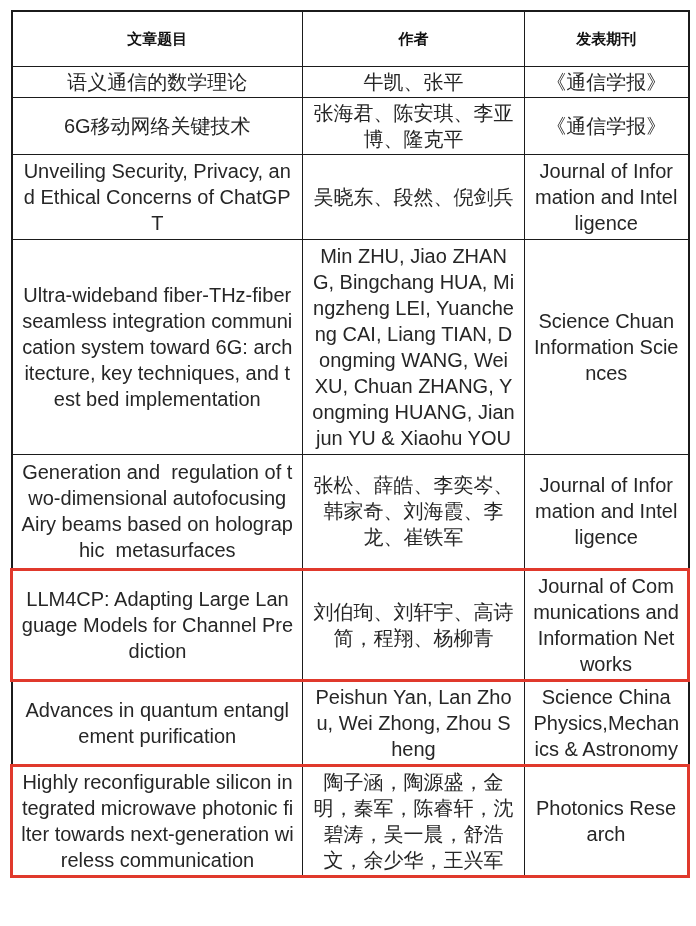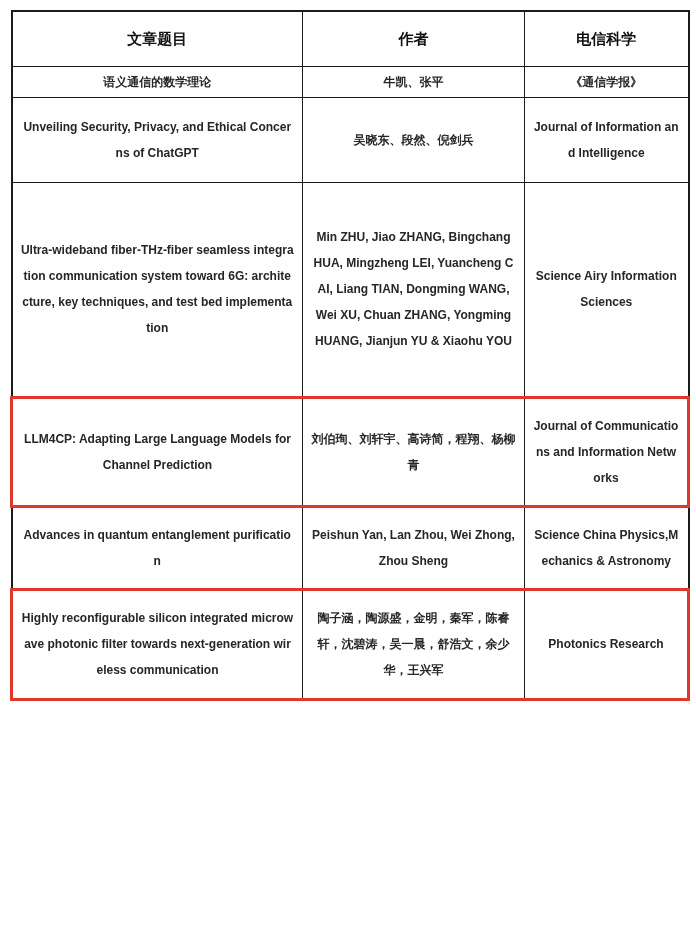--- a/index.html
+++ b/index.html
@@ -29,26 +29,25 @@
     border-collapse:collapse;
     table-layout:fixed;
     color:var(--text-color);
   }
   table.articles th,
   table.articles td{
     border:1.5px solid var(--border-color);
     text-align:center;
     vertical-align:middle;
     padding:2px 8px;
-    font-size:12px;
+    font-size:20px;
     line-height:26px;
     word-break:break-all;
     overflow-wrap:anywhere;
     white-space:pre-wrap;
-    font-weight:bold;
   }
   table.articles{
     border:2px solid var(--border-color);
   }
   table.articles th{
     font-size:15px;
     font-weight:bold;
     color:#111111;
   }
   tr.highlighted td{
@@ -69,44 +68,54 @@
   <table class="articles">
     <colgroup>
       <col style="width:291px">
       <col style="width:222px">
       <col style="width:164px">
     </colgroup>
     <thead>
       <tr style="height:55px">
         <th>文章题目</th>
         <th>作者</th>
-        <th>电信科学</th>
+        <th>发表期刊</th>
       </tr>
     </thead>
     <tbody>
     <tr style="height: 30px;">
       <td>语义通信的数学理论</td>
       <td>牛凯、张平</td>
       <td>《通信学报》</td>
     </tr>
 
+    <tr style="height: 53px;">
+      <td>6G移动网络关键技术</td>
+      <td>张海君、陈安琪、李亚博、隆克平</td>
+      <td>《通信学报》</td>
+    </tr>
 
 
     <tr style="height: 85px;">
       <td>Unveiling Security, Privacy, and Ethical Concerns of ChatGPT</td>
       <td>吴晓东、段然、倪剑兵</td>
       <td>Journal of Information and Intelligence</td>
     </tr>
 
     <tr style="height: 215px;">
       <td>Ultra-wideband fiber-THz-fiber seamless integration communication system toward 6G: architecture, key techniques, and test bed implementation</td>
       <td>Min ZHU, Jiao ZHANG, Bingchang HUA, Mingzheng LEI, Yuancheng CAI, Liang TIAN, Dongming WANG, Wei XU, Chuan ZHANG, Yongming HUANG, Jianjun YU &amp; Xiaohu YOU</td>
-      <td>Science Airy Information Sciences</td>
+      <td>Science Chuan Information Sciences</td>
     </tr>
 
+    <tr style="height: 115px;">
+      <td>Generation and  regulation of two-dimensional autofocusing Airy beams based on holographic  metasurfaces</td>
+      <td>张松、薛皓、李奕岑、韩家奇、刘海霞、李龙、崔铁军</td>
+      <td>Journal of Information and Intelligence</td>
+    </tr>
 
     <tr class="highlighted" style="height: 109px;">
       <td>LLM4CP: Adapting Large Language Models for Channel Prediction</td>
       <td>刘伯珣、刘轩宇、高诗简，程翔、杨柳青</td>
       <td>Journal of Communications and Information Networks</td>
     </tr>
 
     <tr style="height: 83px;">
       <td>Advances in quantum entanglement purification</td>
       <td>Peishun Yan, Lan Zhou, Wei Zhong, Zhou Sheng</td>

